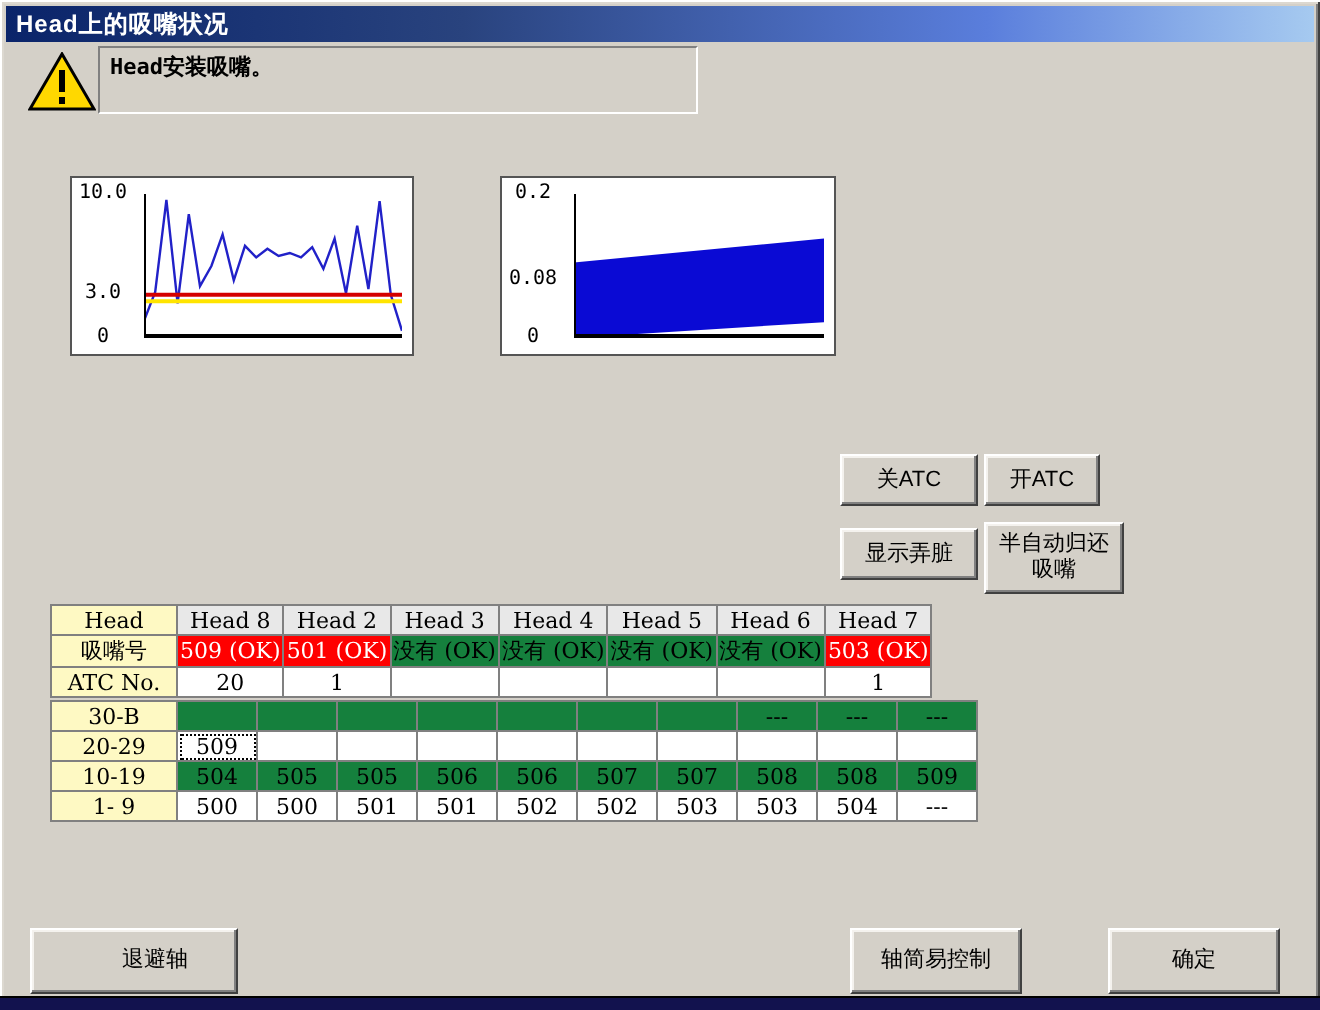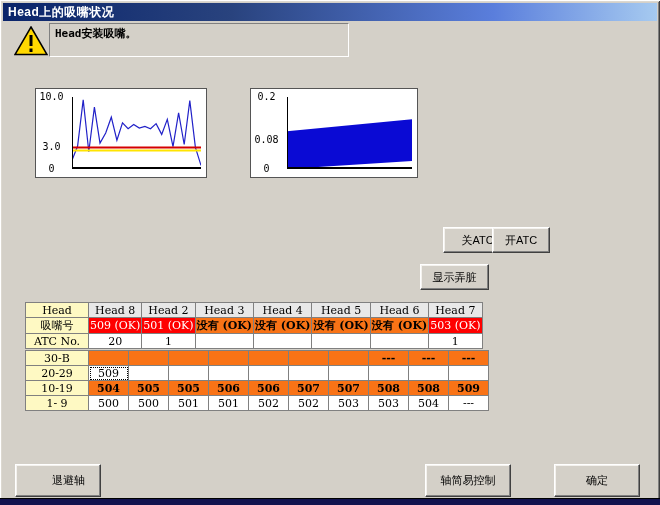--- a/index.html
+++ b/index.html
@@ -36,21 +36,21 @@
     box-sizing:border-box;cursor:default;line-height:13px;padding:0 2px;
   }
   table.grid{position:absolute;border-collapse:collapse;table-layout:fixed;}
   table.grid td{
     border:1px solid #808080;height:14px;padding:0 1px;
     font-family:"DejaVu Serif",serif;font-size:11px;text-align:center;
     overflow:hidden;white-space:nowrap;
   }
   td.lbl{background:#fef9c3;border:1px solid #585858;}
   td.hdr{background:#e8e8e8;}
-  td.shade{background:#f97316;font-weight:bold;}
+  td.shade{background:#15803d;}
   td.white{background:#ffffff;}
   td.alert{background:#ff0000;color:#ffffff;}
   td.focus{outline:1px dotted #000;outline-offset:-2px;}
   #screen-edge{position:absolute;left:0;right:0;bottom:0;height:6px;
     background:#12124e;border-top:1px solid #000;}
 </style>
 </head>
 <body>
 
 <div id="dialog">
@@ -88,23 +88,24 @@
     <div class="plot"><svg width="125" height="72">
           <polygon points="0.0,34.2 125.0,22.3 125.0,64.1 0.0,72.0" fill="#0a0ad4"></polygon>
           <line x1="0.5" y1="0" x2="0.5" y2="72" stroke="#000" stroke-width="1"></line>
           <line x1="0" y1="71" x2="125" y2="71" stroke="#000" stroke-width="2"></line>
         </svg></div>
   <span class="ytick" style="top: 74px; width: 31px;">0</span>
       <span class="ytick" style="top: 45.2px; width: 31px;">0.08</span>
       <span class="ytick" style="top: 2px; width: 31px;">0.2</span>
     </div>
 
-  <button class="btn" style="left:420px;top:227px;width:69px;height:26px;margin-left:23px;">关ATC</button>
+  <button class="btn" style="left:420px;top:227px;width:69px;height:26px;">关ATC</button>
   <button class="btn" style="left:492px;top:227px;width:58px;height:26px;">开ATC</button>
   <button class="btn" style="left:420px;top:264px;width:69px;height:26px;">显示弄脏</button>
+  <button class="btn" style="left:492px;top:261px;width:70px;height:36px;">半自动归还吸嘴</button>
 
   <table class="grid" id="head-table" style="left:25px;top:302px;">
       <tbody>
         <tr>
           <td class="lbl" style="width: 60px;">Head</td>
           <td class="hdr" style="width: 44px;">Head 8</td>
           <td class="hdr" style="width: 44px;">Head 2</td>
           <td class="hdr" style="width: 44px;">Head 3</td>
           <td class="hdr" style="width: 44px;">Head 4</td>
           <td class="hdr" style="width: 44px;">Head 5</td>
@@ -184,18 +185,18 @@
           <td class="white" style="width: 37px;">502</td>
           <td class="white" style="width: 37px;">502</td>
           <td class="white" style="width: 37px;">503</td>
           <td class="white" style="width: 37px;">503</td>
           <td class="white" style="width: 37px;">504</td>
           <td class="white" style="width: 37px;">---</td>
         </tr>
       </tbody>
     </table>
 
-  <button class="btn" style="left:15px;top:464px;width:86px;height:33px;padding-left:23px;">退避轴</button>
+  <button class="btn" style="left:15px;top:464px;width:104px;height:33px;padding-left:23px;">退避轴</button>
   <button class="btn" style="left:425px;top:464px;width:86px;height:33px;">轴简易控制</button>
   <button class="btn" style="left:554px;top:464px;width:86px;height:33px;">确定</button>
 
   <div id="screen-edge"></div>
 </div>
 
 </body></html>

